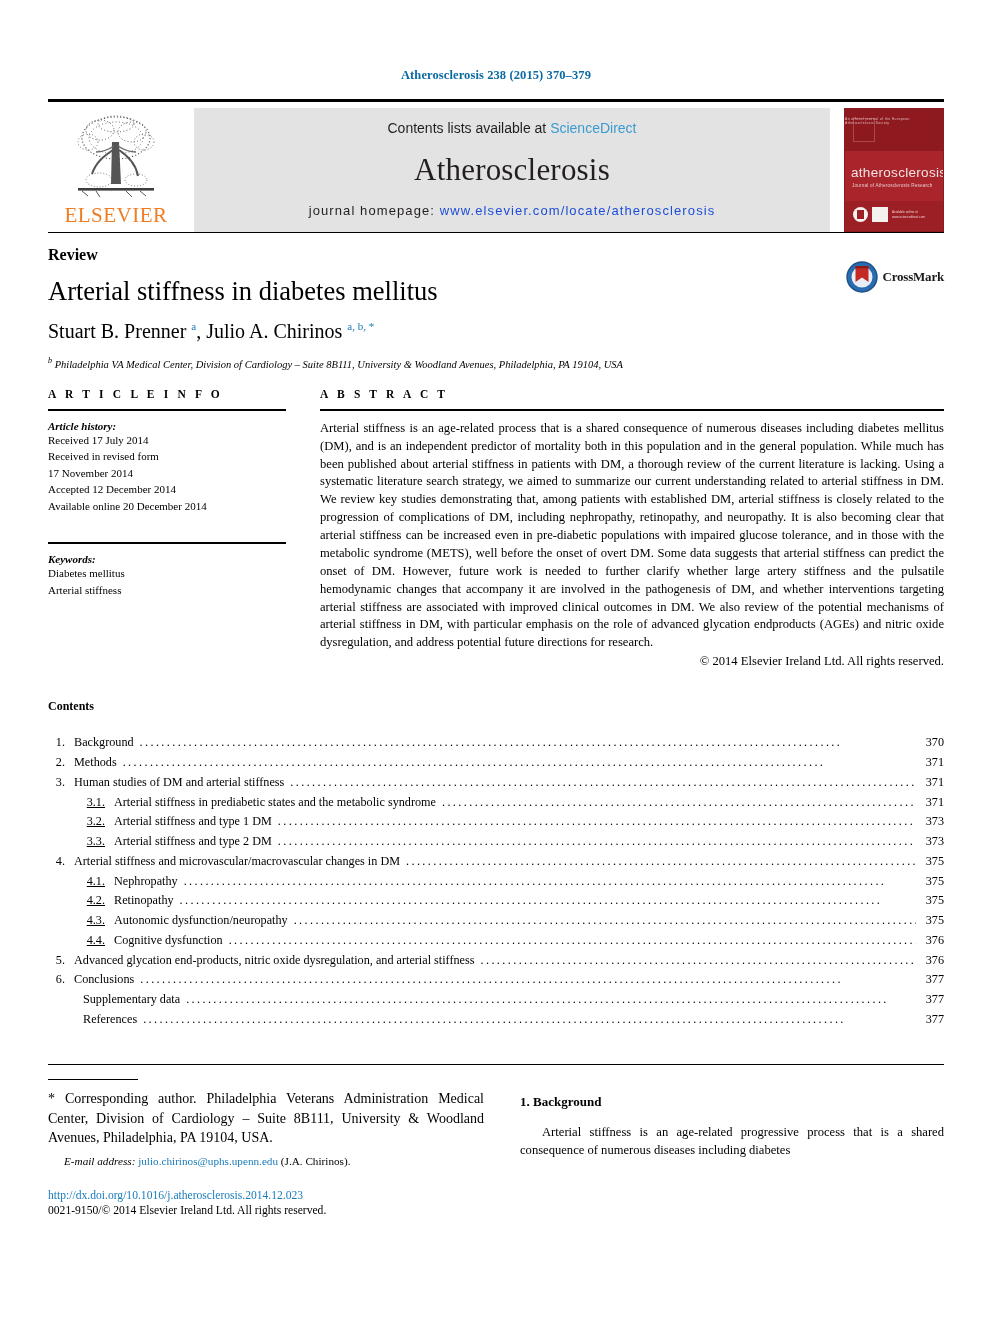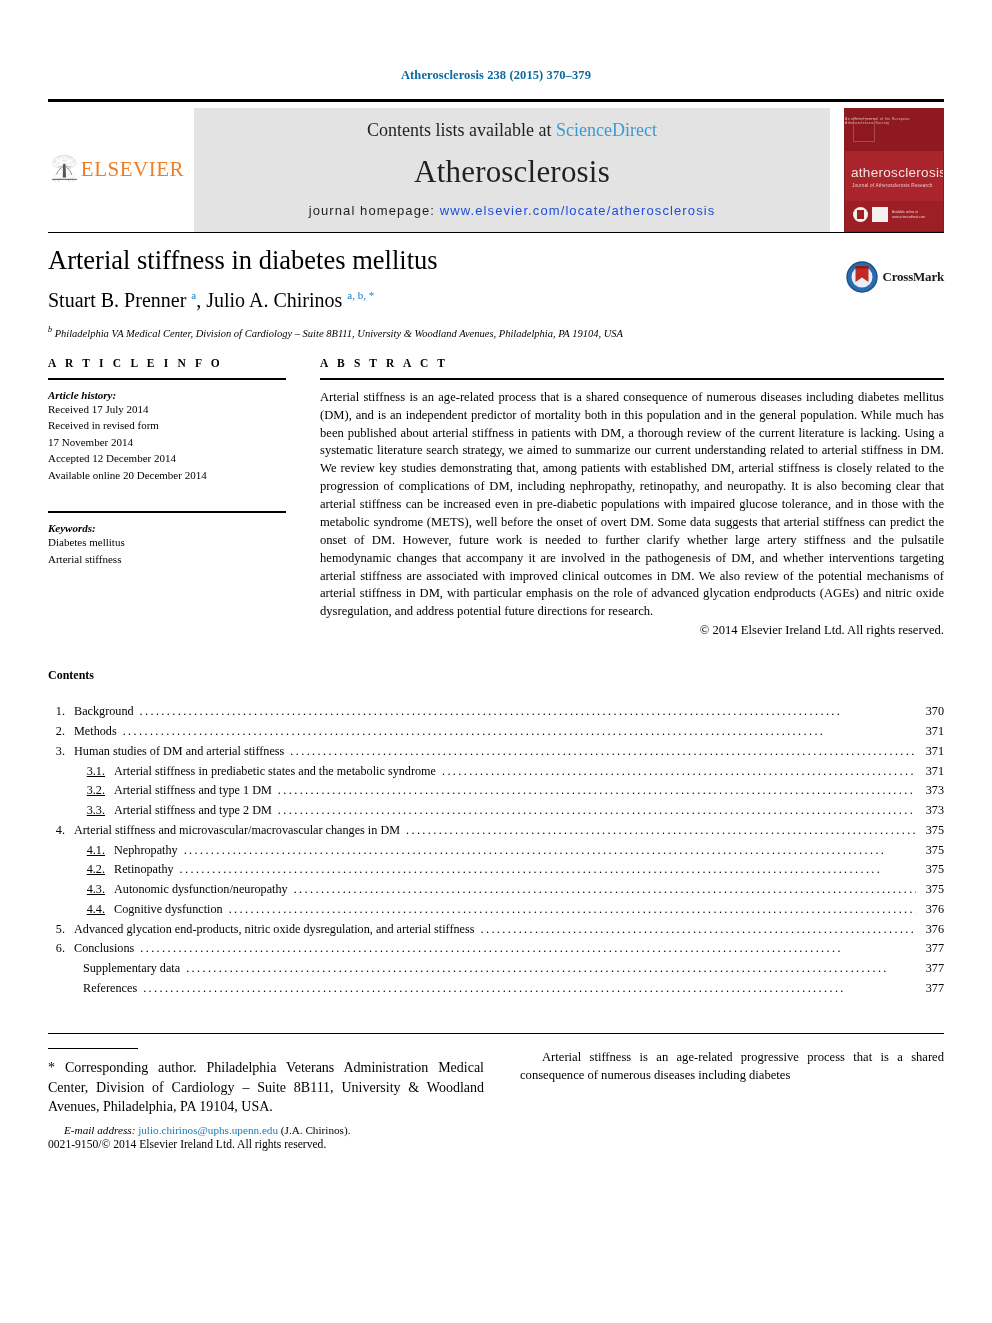--- a/index.html
+++ b/index.html
@@ -42,23 +42,23 @@
   .masthead {
     display: flex;
     align-items: stretch;
     height: 124px;
     margin-top: 6px;
   }
   .elsevier-logo {
     width: 136px;
     flex: 0 0 136px;
     display: flex;
-    flex-direction: row;
+    flex-direction: column;
     align-items: center;
-    justify-content: flex-end;
+    justify-content: center;
     padding-bottom: 2px;
   }
   .tree-svg { display:block; }
   .elsevier-word {
     font-family: "Liberation Serif", serif;
     color: #ef7d23;
     font-size: 21px;
     letter-spacing: 0.5px;
     line-height: 1;
     font-weight: 400;
@@ -69,22 +69,22 @@
     background: #e3e3e3;
     margin: 0 14px 0 10px;
     display: flex;
     flex-direction: column;
     align-items: center;
     justify-content: space-between;
     padding: 12px 0 14px 0;
     box-sizing: border-box;
   }
   .sd-line {
-    font-family: Liberation Serif, serif;
-    font-size: 18px;
+    font-family: Liberation Sans, sans-serif;
+    font-size: 14px;
     color: #231f20;
   }
   .sd-link { color: #3b9bd0; }
   .journal-name {
     font-family: "Liberation Serif", serif;
     font-size: 31px;
     color: #231f20;
     letter-spacing: .2px;
   }
   .homepage-line {
@@ -395,20 +395,21 @@
       <svg width="32" height="32" viewBox="0 0 32 32">
         <circle cx="16" cy="16" r="15" fill="#2b6cb0"></circle>
         <circle cx="16" cy="16" r="15" fill="none" stroke="#1b4f86" stroke-width="1.4"></circle>
         <circle cx="16" cy="16" r="10.5" fill="#e8eef5"></circle>
         <path d="M9.5 5 h13 v16 l-6.5 -4.5 l-6.5 4.5 Z" fill="#c32a24"></path>
         <path d="M9.5 5 h13 v2.4 h-13 Z" fill="#8f1c18"></path>
       </svg>
       <span class="crossmark-word">CrossMark</span>
     </div>
 
+    <div class="article-type">Review</div>
     <h1 class="article-title">Arterial stiffness in diabetes mellitus</h1>
     <div class="authors"><span>Stuart B. Prenner </span><sup>a</sup><span>, Julio A. Chirinos </span><sup>a, b, *</sup></div>
 
     <div class="aff"><sup>b</sup> <span>Philadelphia VA Medical Center, Division of Cardiology – Suite 8B111, University &amp; Woodland Avenues, Philadelphia, PA 19104, USA</span></div>
   </div>
 
   <div class="info-abstract">
 
     <div class="col-info">
       <div class="sec-head">A R T I C L E  I N F O</div>
@@ -532,21 +533,23 @@
       </div>
   </div>
 
   <div class="bottom-rule"></div>
 
   <div class="bottom">
     <div class="bottom-left">
       <div class="corr-rule"></div>
       <p class="corr"><span>*</span> <span>Corresponding author. Philadelphia Veterans Administration Medical Center, Division of Cardiology – Suite 8B111, University &amp; Woodland Avenues, Philadelphia, PA 19104, USA.</span></p>
       <div class="email-line"><span class="email-label">E-mail address:</span> <span class="link-blue">julio.chirinos@uphs.upenn.edu</span> <span>(J.A. Chirinos).</span></div>
+      <div class="doi">http://dx.doi.org/10.1016/j.atherosclerosis.2014.12.023</div>
       <div class="issn">0021-9150/© 2014 Elsevier Ireland Ltd. All rights reserved.</div>
     </div>
 
     <div class="bottom-right">
+      <div class="sec1-head">1.  Background</div>
       <p class="body-text">Arterial stiffness is an age-related progressive process that is a shared consequence of numerous diseases including diabetes</p>
     </div>
   </div>
 
 </div>
 
 </body></html>

